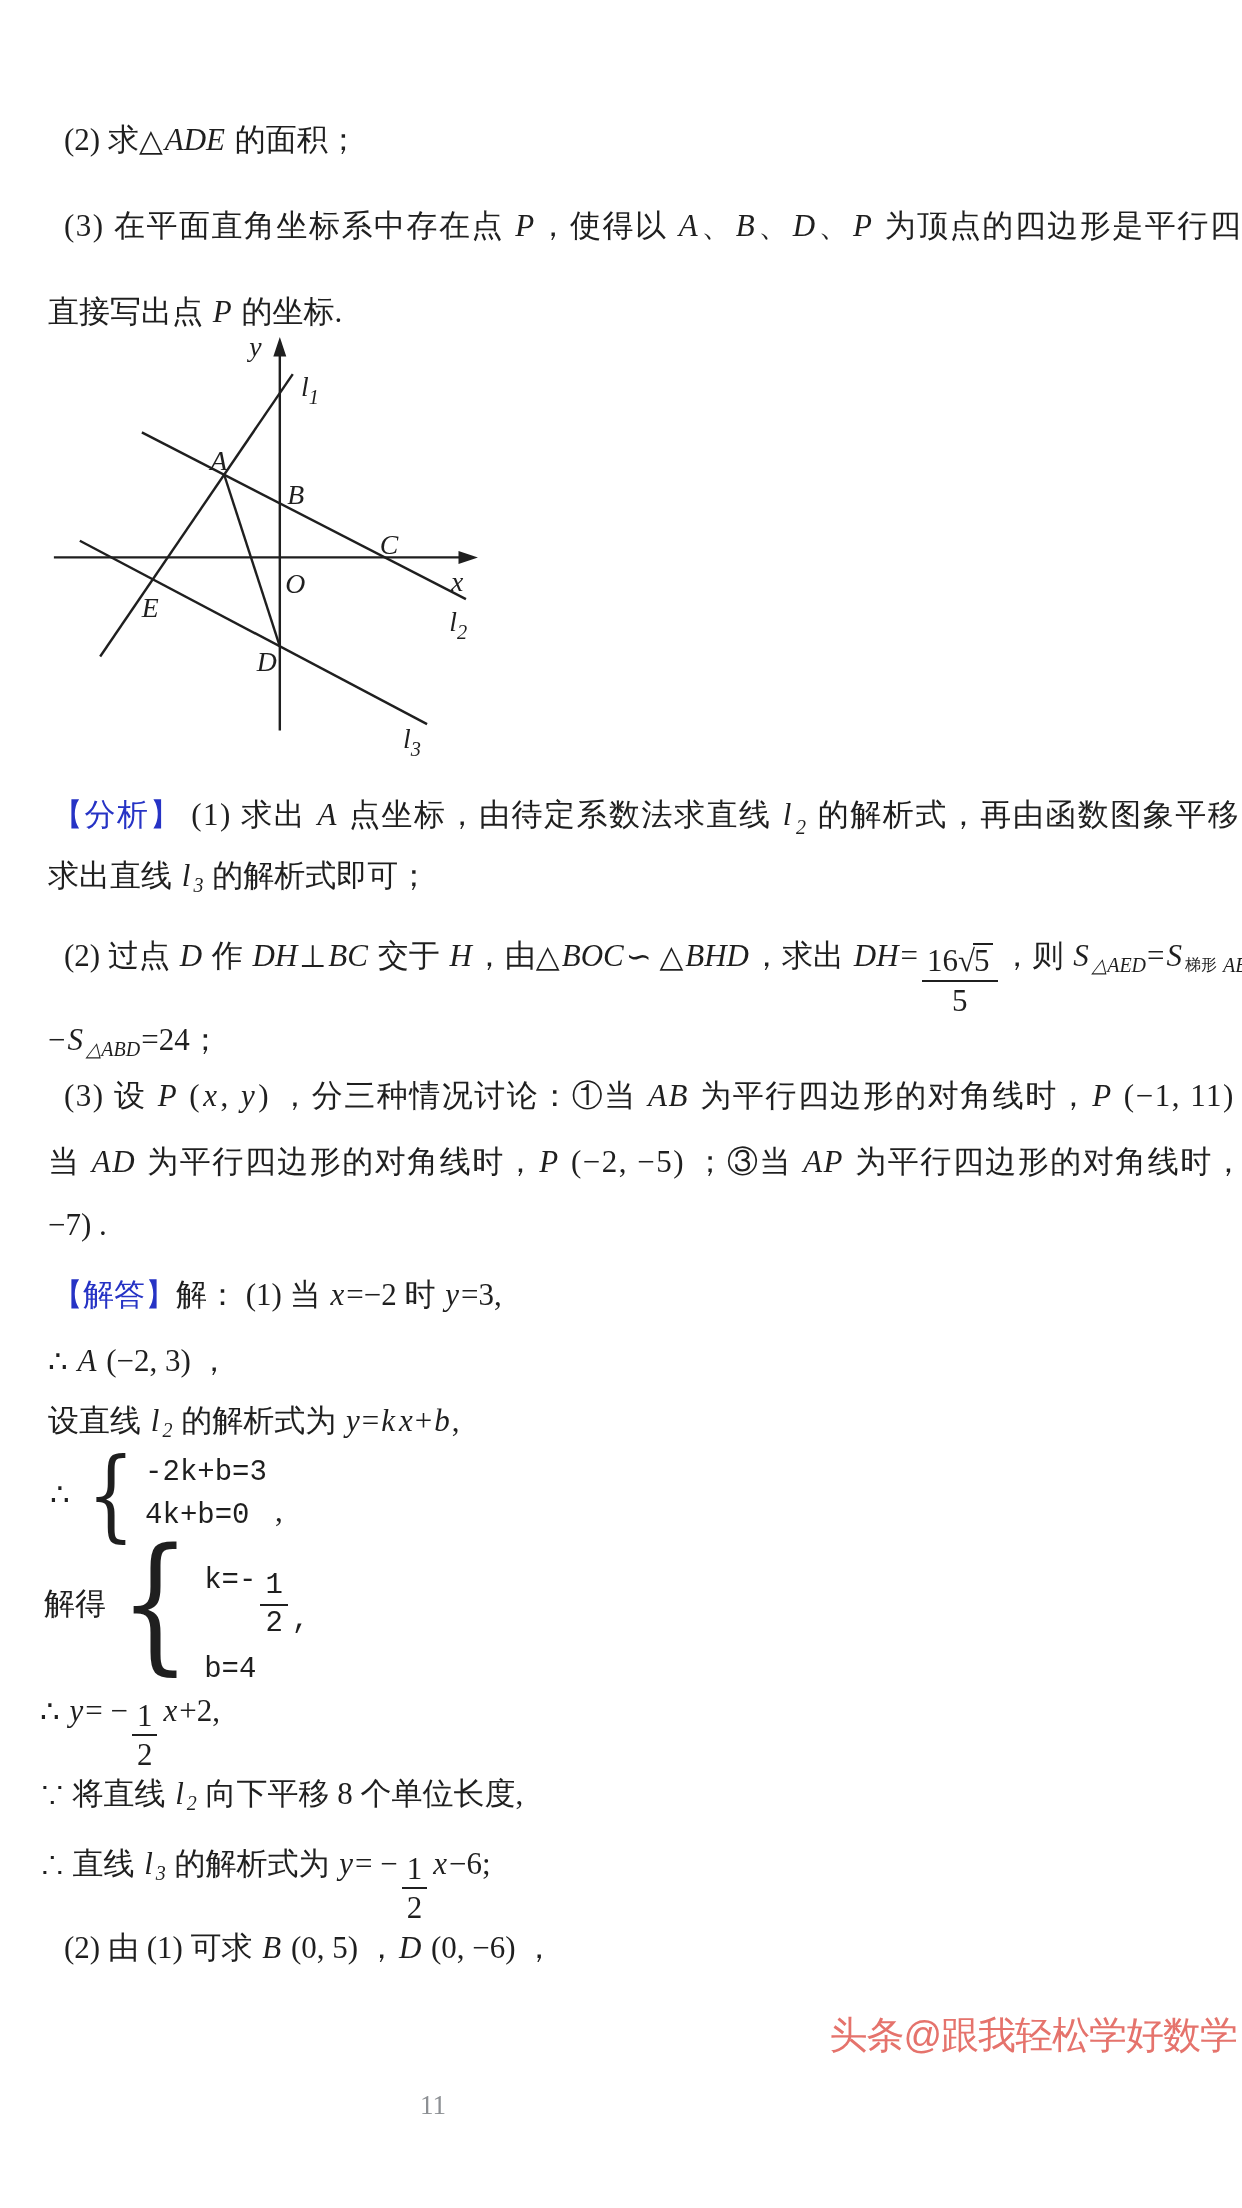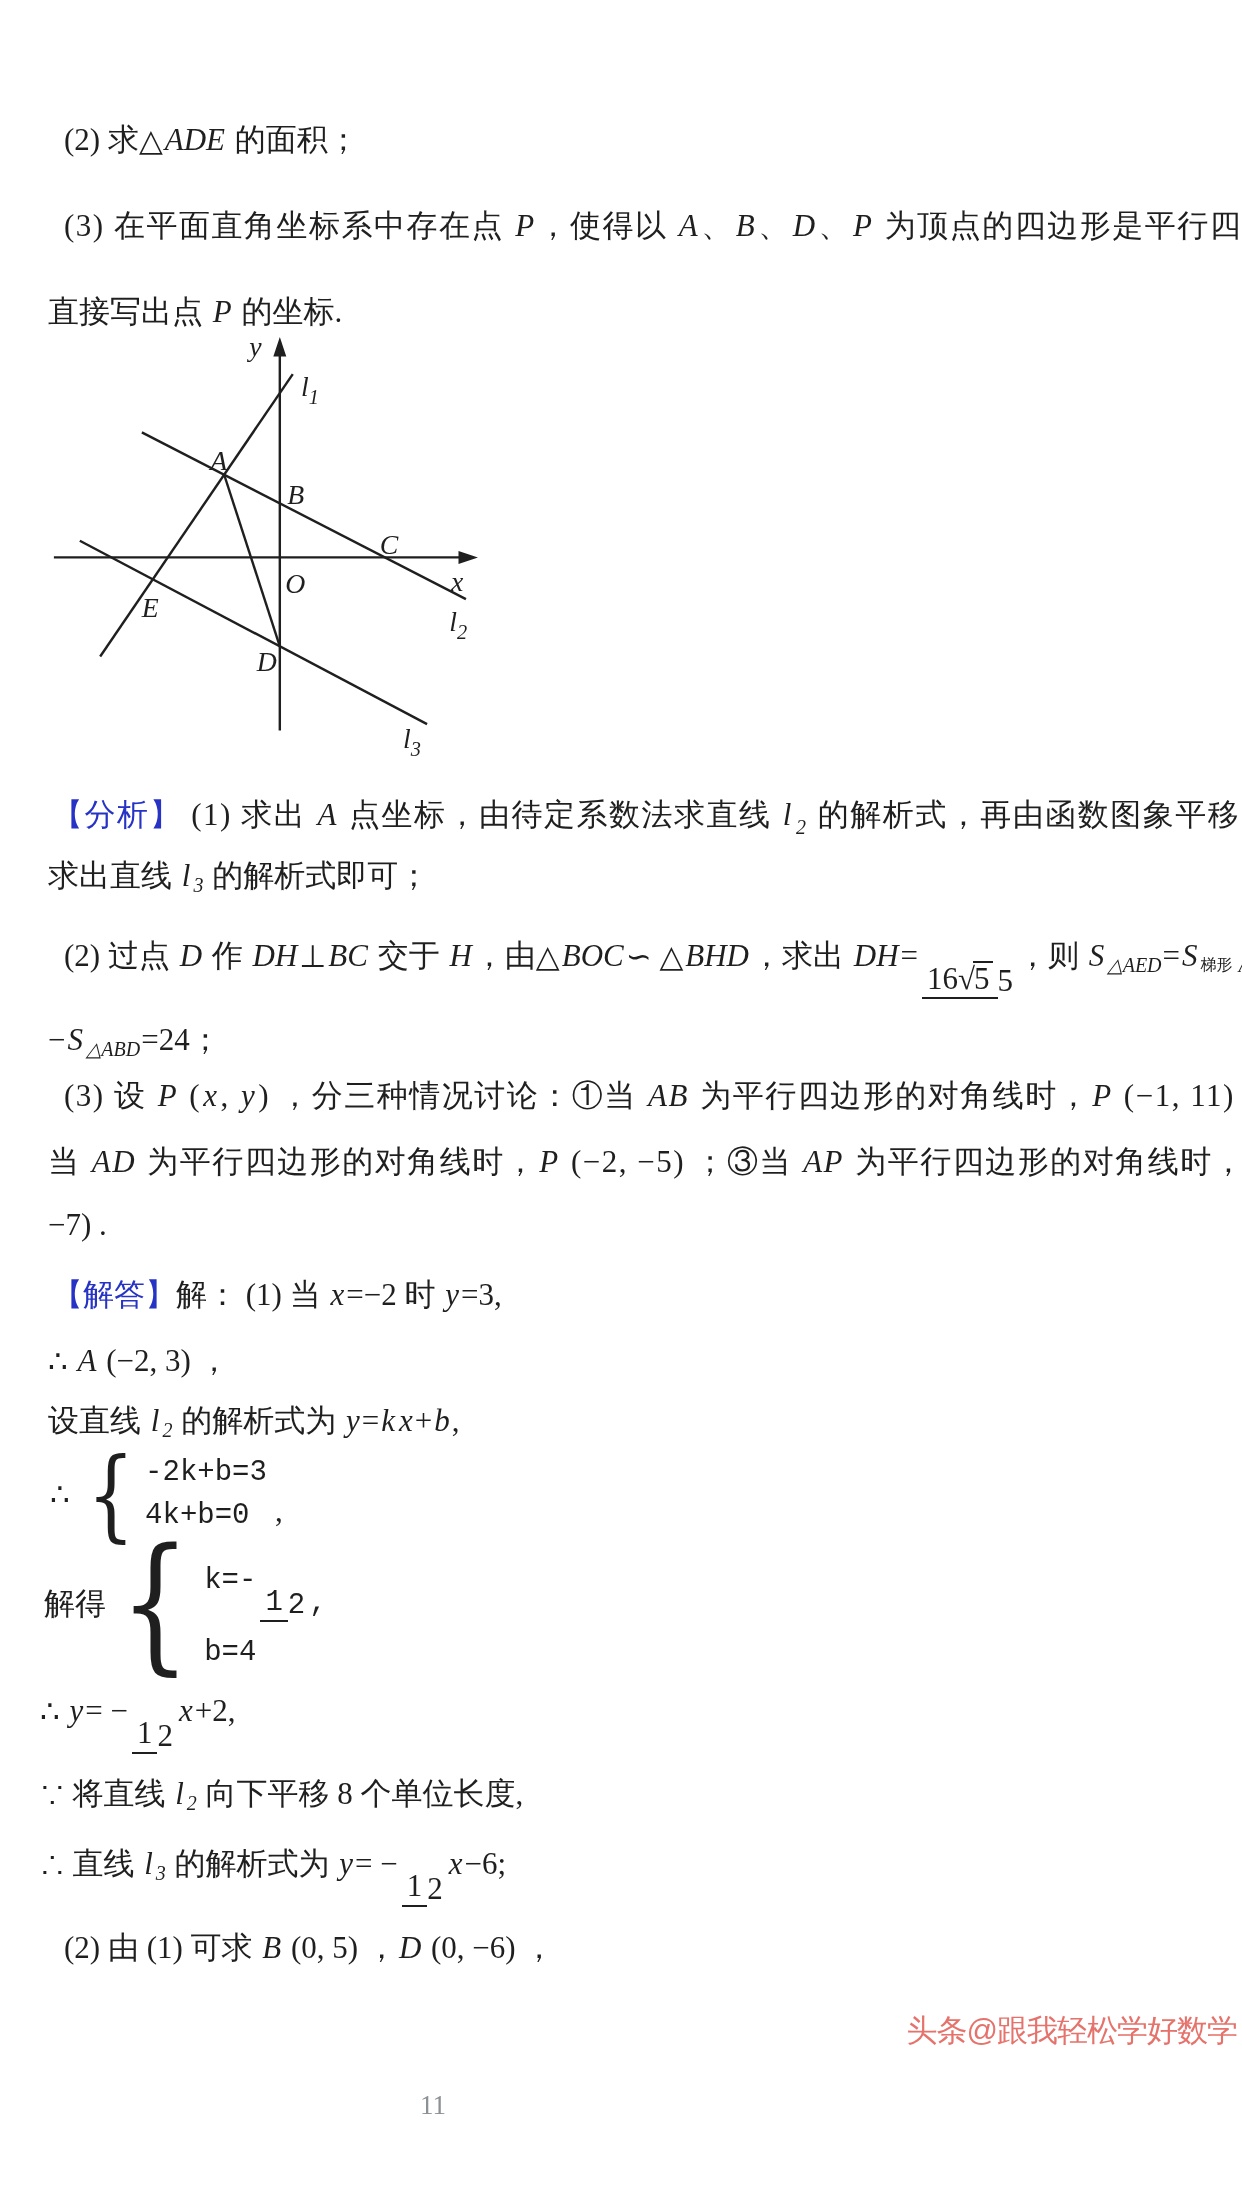--- a/index.html
+++ b/index.html
@@ -11,37 +11,37 @@
     position:absolute;display:flex;align-items:center;white-space:pre;
     font-size:31px;height:40px;color:#1f1f1f;
   }
   .ls1{letter-spacing:1.5px;}
   .accent{color:#2633c5;}
   .seg-t{font-family:"Liberation Serif",serif;}
   .seg-v{font-style:italic;font-family:"Liberation Serif",serif;padding:0 2px;}
   .seg-m{font-family:"Liberation Serif",serif;}
   .seg-sub{font-size:16px;position:relative;top:9px;padding:0 1px;}
   .seg-vsub{font-size:20px;font-style:italic;position:relative;top:9px;padding:0 1px;}
-  .frac{display:inline-flex;flex-direction:row;align-items:center;text-align:center;
+  .frac{display:inline-flex;flex-direction:column;align-items:center;text-align:center;
         line-height:1.08;padding:0 4px;font-style:normal;margin-top:48px;}
   .fnum{display:block;border-bottom:2px solid currentColor;padding:0 5px 2px 5px;}
   .fden{display:block;padding-top:2px;}
   .seg-sqrt{white-space:nowrap;}
   .seg-sqrt .rad{font-style:normal;}
   .seg-sqrt .radbar{display:inline-block;border-top:2px solid currentColor;padding:0 3px 0 1px;margin-left:-2px;line-height:1.05;}
   .sys{position:absolute;display:flex;align-items:center;white-space:pre;font-size:31px;}
   .brace{font-family:"DejaVu Serif",serif;font-weight:400;line-height:0.85;transform:scaleX(0.75);margin:0 2px;}
   .b1{font-size:100px;}
   .b2{font-size:148px;}
   .eqcol{display:flex;flex-direction:column;gap:10px;font-family:"Liberation Mono",monospace;font-size:29px;justify-content:flex-end;}
   .eqcol2{display:flex;flex-direction:column;gap:14px;font-family:"Liberation Mono",monospace;font-size:29px;}
   .eqrow{display:flex;align-items:center;}
   .sys-comma{align-self:center;margin:34px 0 0 8px;}
   .comma-low{align-self:flex-end;margin-bottom:2px;}
-  .watermark{position:absolute;font-family:"Liberation Sans",sans-serif;font-size:31px;
+  .watermark{position:absolute;font-family:"Liberation Sans",sans-serif;font-size:38px;
              letter-spacing:-1px;color:#e5736c;white-space:nowrap;}
   .pagenum{position:absolute;font-size:27px;color:#8d9094;}
   svg text{font-family:"Liberation Serif",serif;font-style:italic;font-size:30px;fill:#1f1f1f;}
   svg .svgsub{font-size:22px;}
 </style>
 </head>
 <body>
 
 <div class="line" style="left:64px;top:120px;"><span class="seg-t">(2) 求</span><span class="seg-m">△</span><span class="seg-v">ADE</span><span class="seg-t"> 的面积；</span></div>
 <div class="line ls1" style="left:64px;top:206px;"><span class="seg-t">(3) 在平面直角坐标系中存在点 </span><span class="seg-v">P</span><span class="seg-t">，使得以 </span><span class="seg-v">A</span><span class="seg-t">、</span><span class="seg-v">B</span><span class="seg-t">、</span><span class="seg-v">D</span><span class="seg-t">、</span><span class="seg-v">P</span><span class="seg-t"> 为顶点的四边形是平行四边形，请</span></div>

